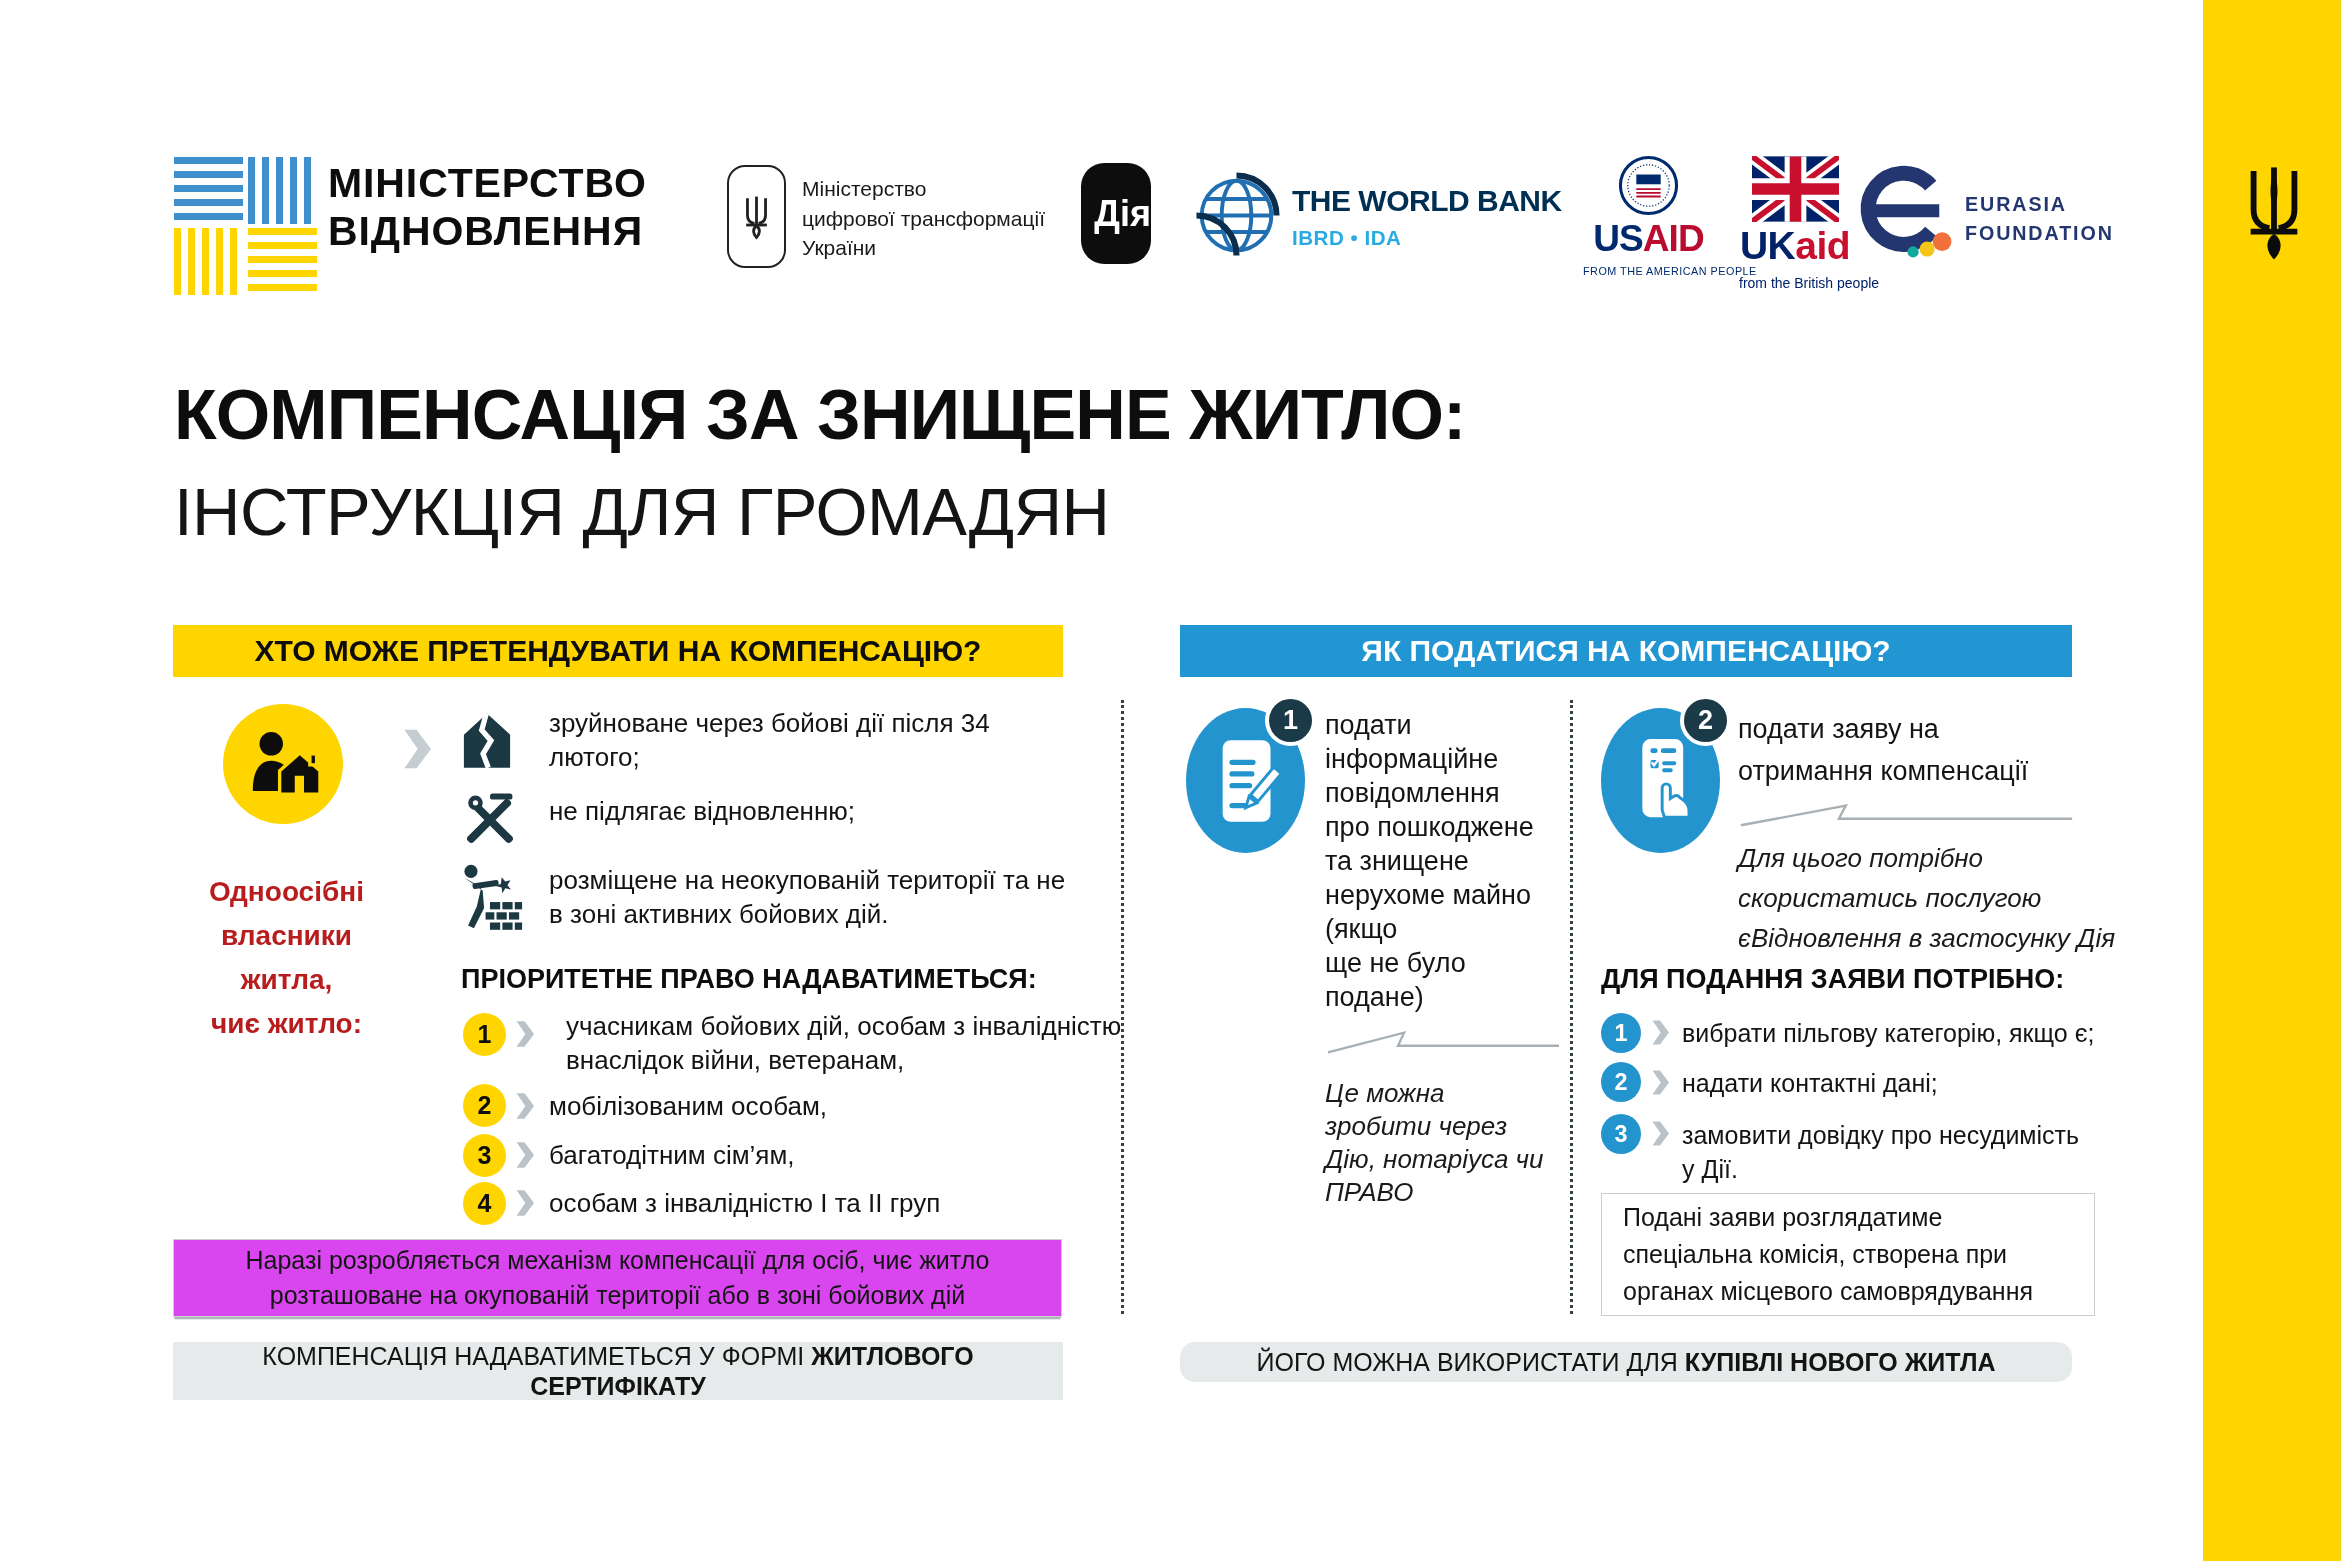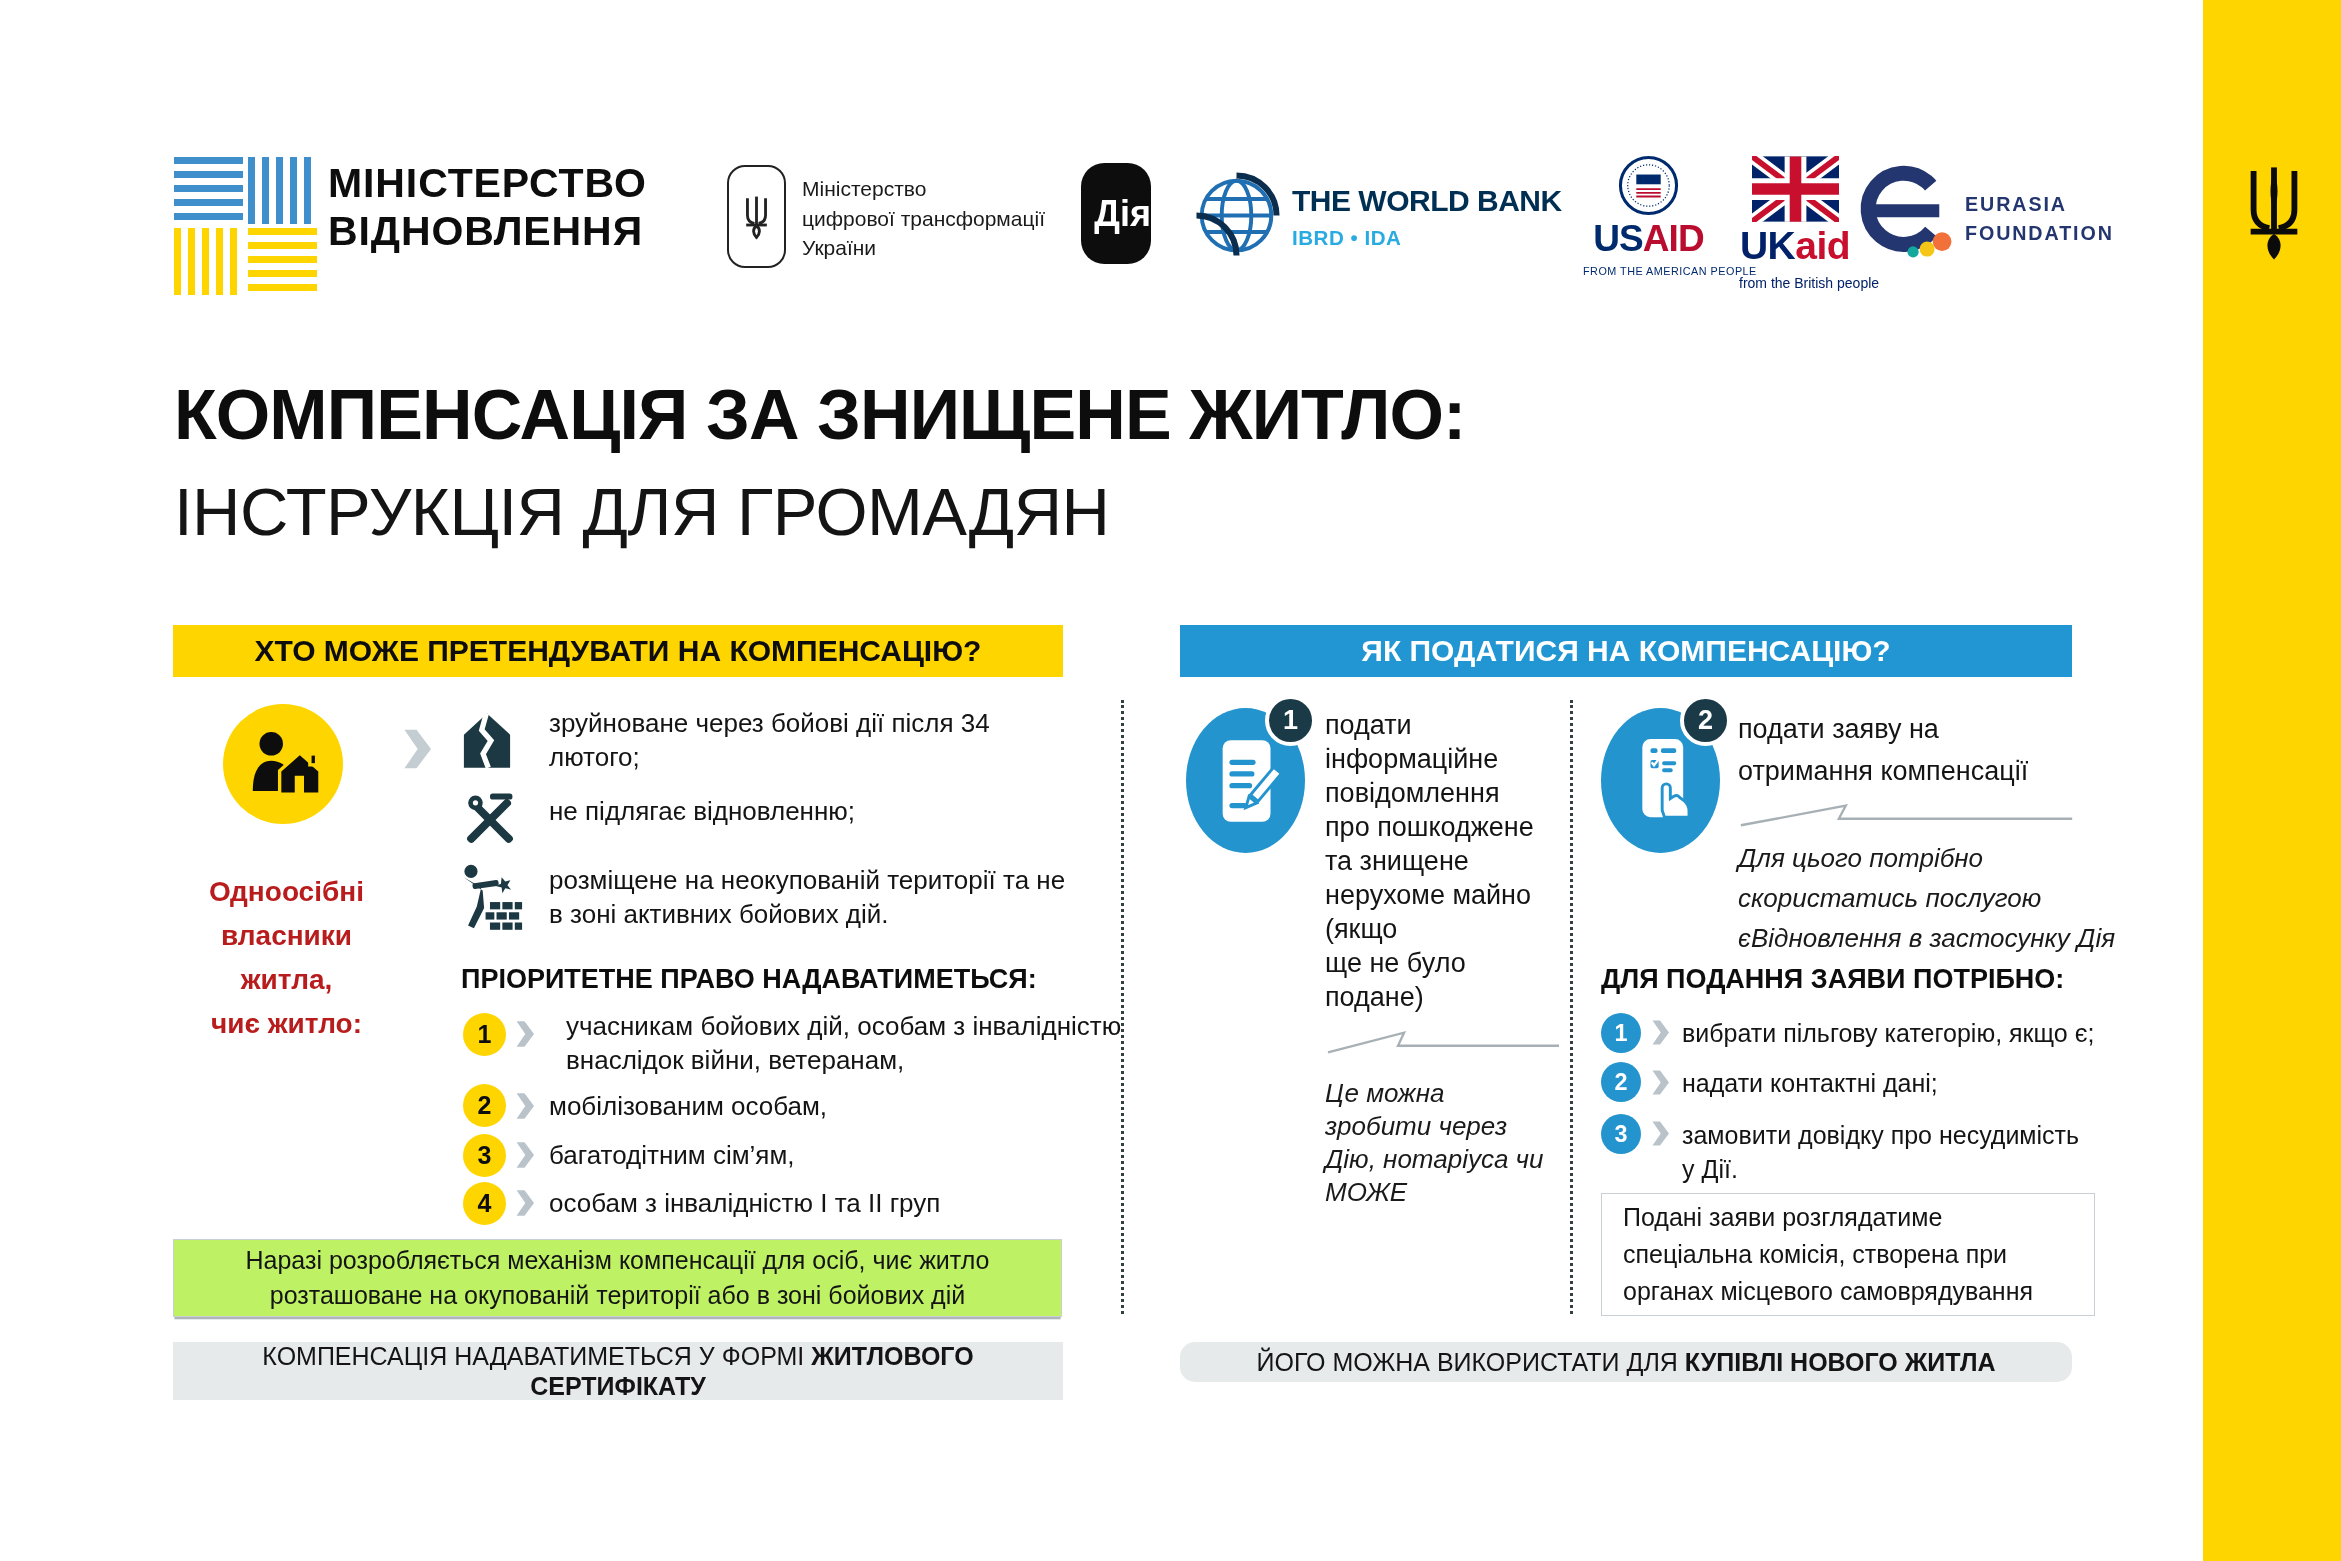--- a/index.html
+++ b/index.html
@@ -59,21 +59,21 @@
   .owner-circle{width:120px;height:120px;border-radius:50%;background:var(--yellow);
                 display:flex;align-items:center;justify-content:center;}
   .owner-caption{width:225px;text-align:center;font-size:28px;font-weight:bold;line-height:44px;color:#b91c1c;}
   .crit-text{font-size:26px;line-height:34px;color:#141414;width:520px;}
   .prio-hdr{font-size:27px;font-weight:bold;color:#0d0d0d;white-space:nowrap;}
   .numcircle{border-radius:50%;display:flex;align-items:center;justify-content:center;font-weight:bold;}
   .ycirc{width:43px;height:43px;background:var(--yellow);color:#0d0d0d;font-size:25px;}
   .bcirc{width:40px;height:40px;background:var(--blue);color:#fff;font-size:23.4px;}
   .pr-text{font-size:26px;line-height:34px;color:#141414;}
 
-  .note-box{border:1.4px solid var(--boxborder);box-shadow:0 3.7px 0 -1.4px #AEB6B9;background:#bef264;
+  .note-box{border:1.4px solid var(--boxborder);box-shadow:0 3.7px 0 -1.4px #AEB6B9;background:#d946ef;
             display:flex;flex-direction:column;align-items:center;justify-content:center;
             font-size:25px;line-height:35px;color:#141414;text-align:center;}
   .note-box-r{border:1.4px solid var(--boxborder);background:#fff;display:flex;flex-direction:column;
               justify-content:center;font-size:25px;line-height:37px;color:#141414;padding-left:21px;}
   .banner{background:var(--graybg);display:flex;flex-direction:column;align-items:center;justify-content:center;
           font-size:25px;color:#141414;text-align:center;line-height:30px;}
 
   
   .blob{width:119px;height:145px;border-radius:50%;background:var(--blue);
         display:flex;align-items:center;justify-content:center;}
@@ -350,21 +350,21 @@
     <div>ще не було</div>
     <div>подане)</div>
   </div>
   <svg class="abs" style="left:1325px;top:1028px;" width="237" height="28" viewBox="0 0 505 60">
     <path d="M5,52 L168,10 L155,38 L500,38" stroke="#A7B0B4" stroke-width="5" fill="none"></path>
   </svg>
   <div class="abs note-it" style="left:1325px;top:1077px;">
     <div>Це можна</div>
     <div>зробити через</div>
     <div>Дію, нотаріуса чи</div>
-    <div>МОЖЕ</div>
+    <div>ПРАВО</div>
   </div>
 
   <div class="abs blob" style="left:1601px;top:708px;">
     <svg width="70" height="94" viewBox="0 0 120 160">
       <rect x="28" y="8" width="70" height="134" rx="14" fill="#fff"></rect>
       <g fill="#2494CF">
         <rect x="42" y="24" width="12" height="8" rx="3"></rect>
         <rect x="60" y="24" width="26" height="8" rx="3"></rect>
         <rect x="42" y="44" width="14" height="14" rx="3"></rect>
         <rect x="62" y="46" width="24" height="7" rx="3"></rect>

